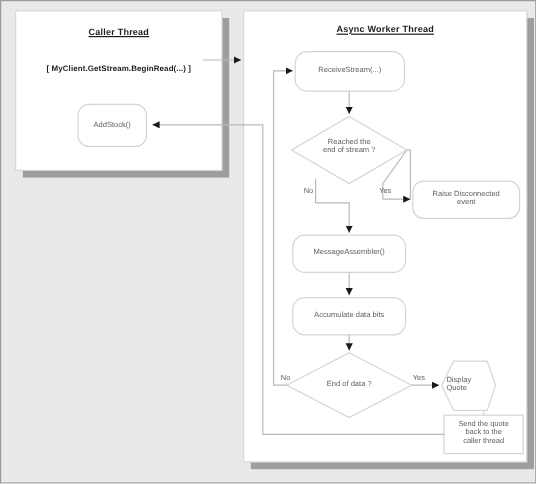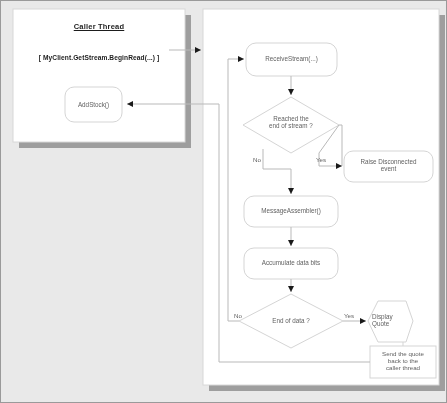--- a/index.html
+++ b/index.html
@@ -105,20 +105,21 @@
 
       <line x1="402" y1="341" x2="402" y2="345" stroke="#d5d5d5" stroke-width="1"></line>
     </svg>
 
     <div class="lbl title" style="left:12px;top:22px;width:172px;">Caller Thread</div>
 
     <div class="lbl code" style="left:12px;top:53px;width:172px;">[ MyClient.GetStream.BeginRead(...) ]</div>
 
     <div class="lbl node" style="left:64px;top:100px;width:57px;">AddStock()</div>
 
+    <div class="lbl title" style="left:202px;top:20px;width:236px;">Async Worker Thread</div>
 
     <div class="lbl node" style="left:245px;top:54px;width:91px;">ReceiveStream(...)</div>
 
     <div class="lbl node" style="left:250px;top:114px;width:80px;">Reached the
 end of stream ?</div>
 
     <div class="lbl edge" style="left:246px;top:155px;width:20px;">No</div>
 
     <div class="lbl edge" style="left:310px;top:155px;width:20px;">Yes</div>
 

